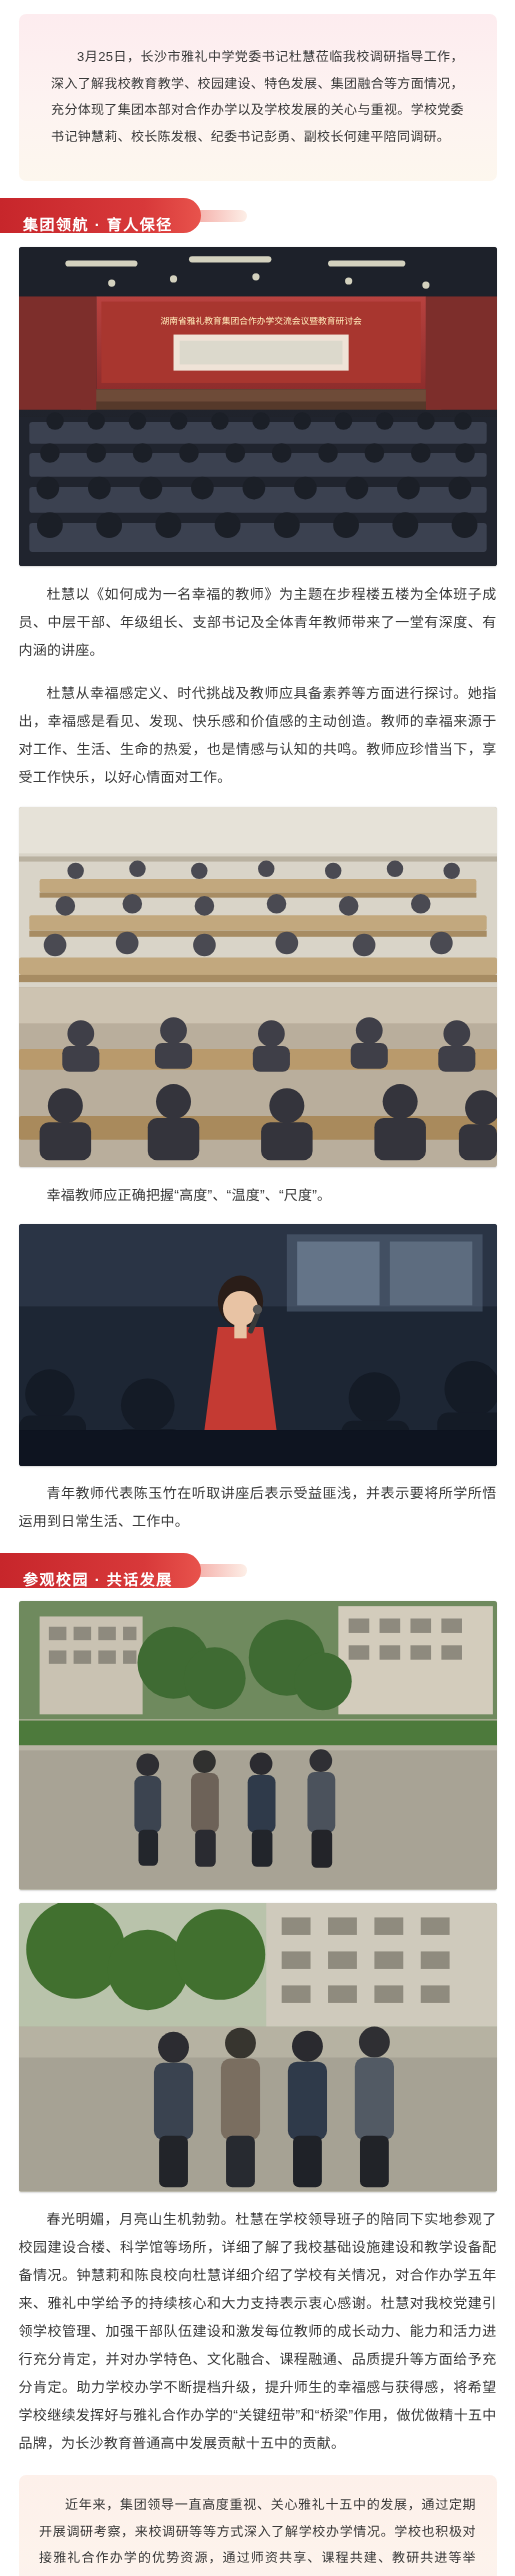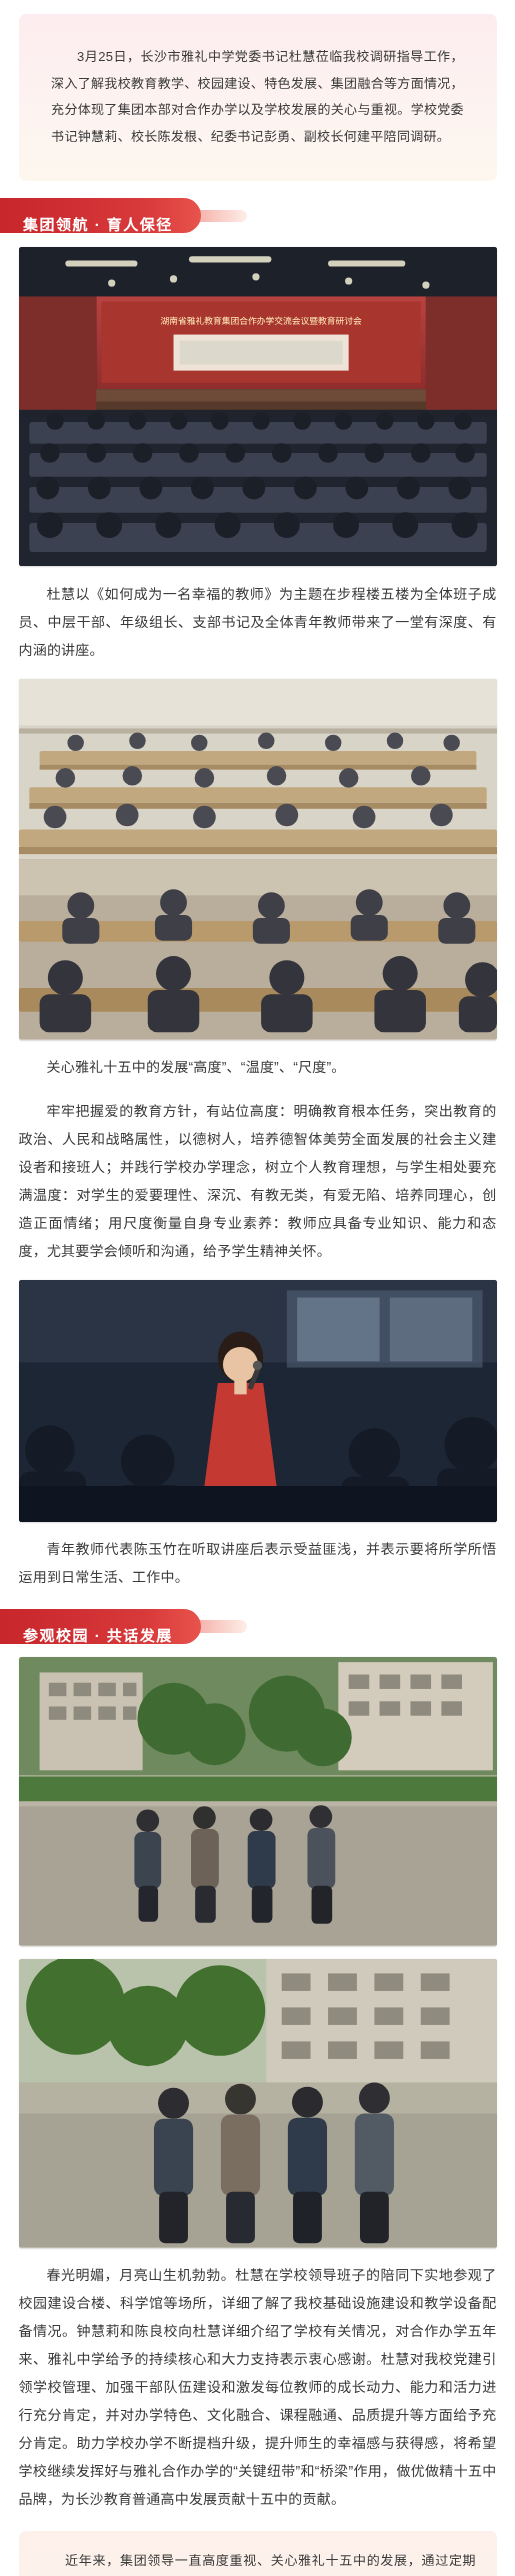--- a/index.html
+++ b/index.html
@@ -214,20 +214,21 @@
             <circle cx="520" cy="540" r="25"></circle>
             <circle cx="635" cy="540" r="25"></circle>
           <circle cx="750" cy="540" r="25"></circle>
             <circle cx="865" cy="540" r="25"></circle>
         </g>
       </g>
     </svg>
   </div>
 
   <p class="body-p">杜慧以《如何成为一名幸福的教师》为主题在步程楼五楼为全体班子成员、中层干部、年级组长、支部书记及全体青年教师带来了一堂有深度、有内涵的讲座。</p>
+  <p class="body-p">杜慧从幸福感定义、时代挑战及教师应具备素养等方面进行探讨。她指出，幸福感是看见、发现、快乐感和价值感的主动创造。教师的幸福来源于对工作、生活、生命的热爱，也是情感与认知的共鸣。教师应珍惜当下，享受工作快乐，以好心情面对工作。</p>
 
   <div class="photo">
     <svg viewBox="0 0 928 700" preserveAspectRatio="none">
       <rect width="928" height="700" fill="#cfc9bd"></rect>
 
       <rect x="0" y="0" width="928" height="350" fill="#d9d4c8"></rect>
       <rect x="0" y="0" width="928" height="90" fill="#e6e2d8"></rect>
       <g fill="#b9b1a0">
         <rect x="0" y="96" width="928" height="10"></rect>
       </g>
@@ -289,22 +290,21 @@
         <circle cx="520" cy="580" r="34"></circle>
           <rect x="470" y="612" width="100" height="74" rx="18"></rect>
         <circle cx="740" cy="572" r="34"></circle>
           <rect x="690" y="604" width="100" height="82" rx="18"></rect>
         <circle cx="900" cy="584" r="34"></circle>
           <rect x="854" y="616" width="74" height="70" rx="18"></rect>
       </g>
     </svg>
   </div>
 
-  <p class="body-p">关心雅礼十五中的发展“高度”、“温度”、“尺度”。</p>
-  <p class="body-p">牢牢把握爱的教育方针，有站位高度：明确教育根本任务，突出教育的政治、人民和战略属性，以德树人，培养德智体美劳全面发展的社会主义建设者和接班人；并践行学校办学理念，树立个人教育理想，与学生相处要充满温度：对学生的爱要理性、深沉、有教无类，有爱无陷、培养同理心，创造正面情绪；用尺度衡量自身专业素养：教师应具备专业知识、能力和态度，尤其要学会倾听和沟通，给予学生精神关怀。</p>
+  <p class="body-p">幸福教师应正确把握“高度”、“温度”、“尺度”。</p>
 
   <div class="photo">
     <svg viewBox="0 0 928 470" preserveAspectRatio="none">
       <rect width="928" height="470" fill="#1d2634"></rect>
       <rect x="0" y="0" width="928" height="160" fill="#2a3445"></rect>
 
       <rect x="520" y="20" width="380" height="150" fill="#5a6a80" opacity="0.5"></rect>
       <rect x="540" y="34" width="160" height="124" fill="#8fa2b8" opacity="0.45"></rect>
       <rect x="720" y="34" width="160" height="124" fill="#8fa2b8" opacity="0.35"></rect>
 

